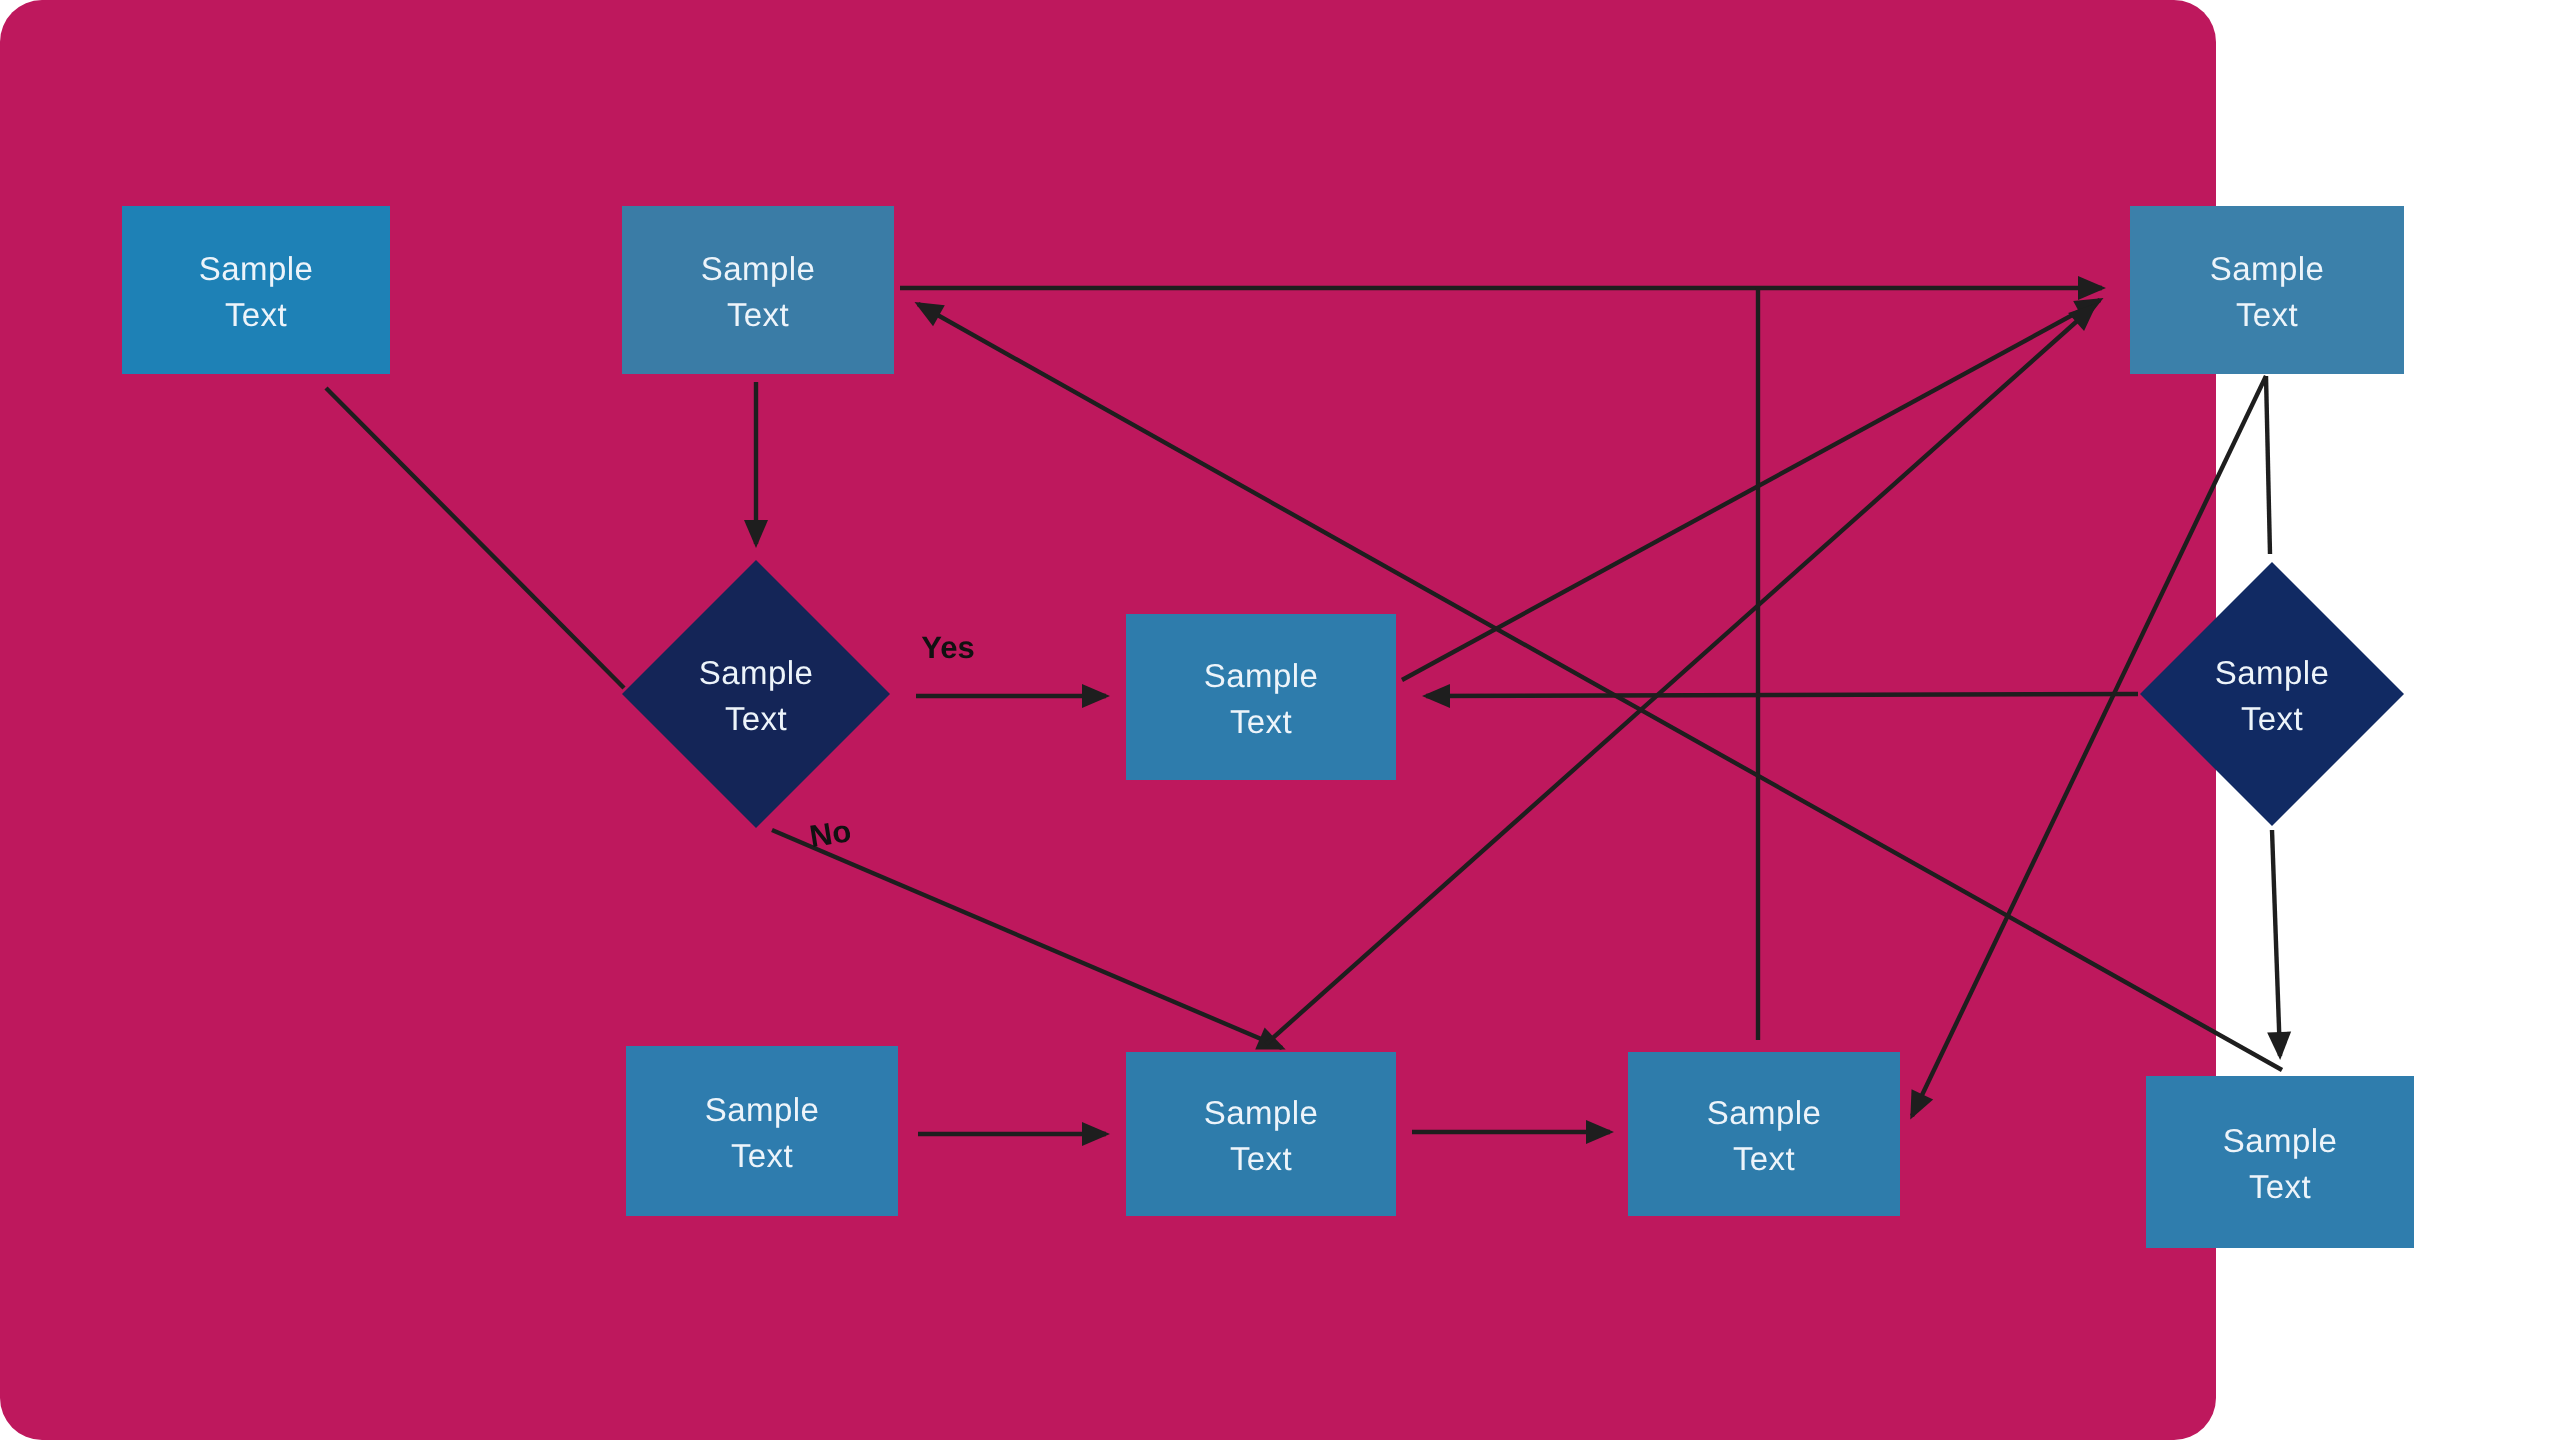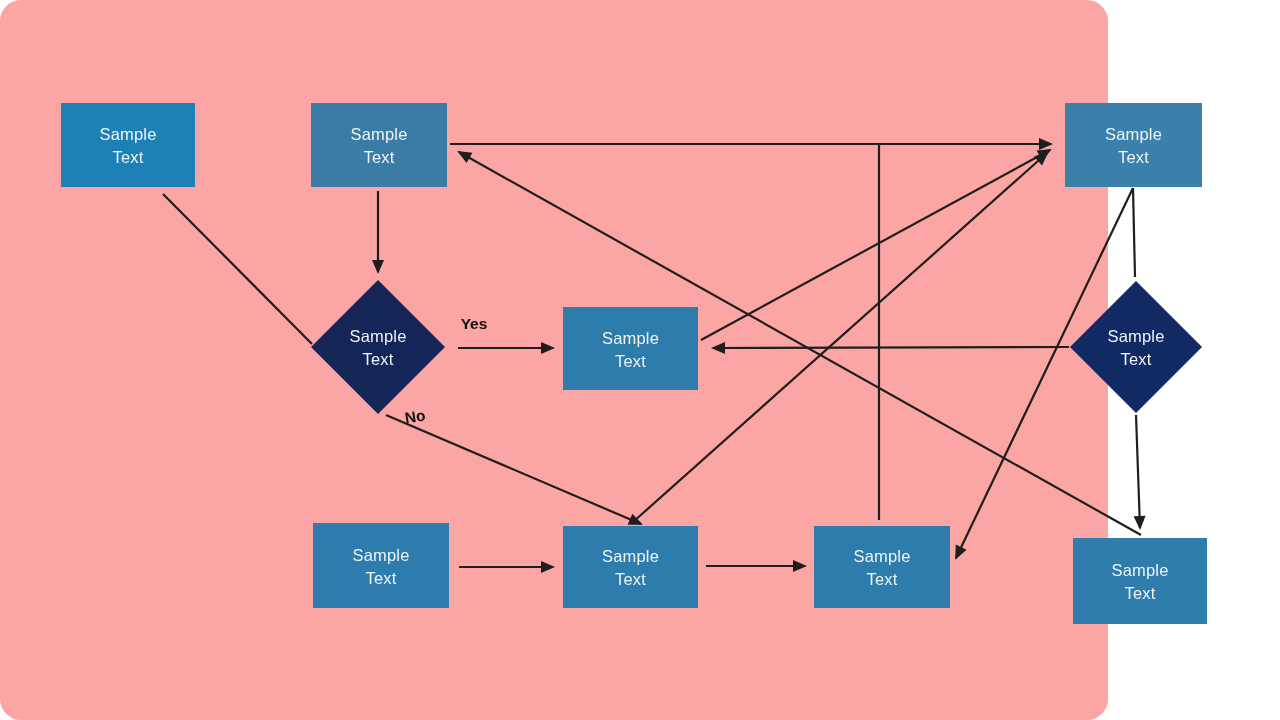--- a/index.html
+++ b/index.html
@@ -8,21 +8,21 @@
     width: 1280px;
     height: 720px;
     background: #ffffff;
     overflow: hidden;
     font-family: "Liberation Sans", sans-serif;
   }
   .stage {
     position: relative;
     width: 1108px;
     height: 720px;
-    background: #fca5a5;
+    background: #be185d;
     border-radius: 21px;
   }
   svg { display: block; }
   .node-text {
     font-family: "Liberation Sans", sans-serif;
     font-size: 16.5px;
     letter-spacing: 0.2px;
   }
   .edge-label {
     font-family: "Liberation Sans", sans-serif;

